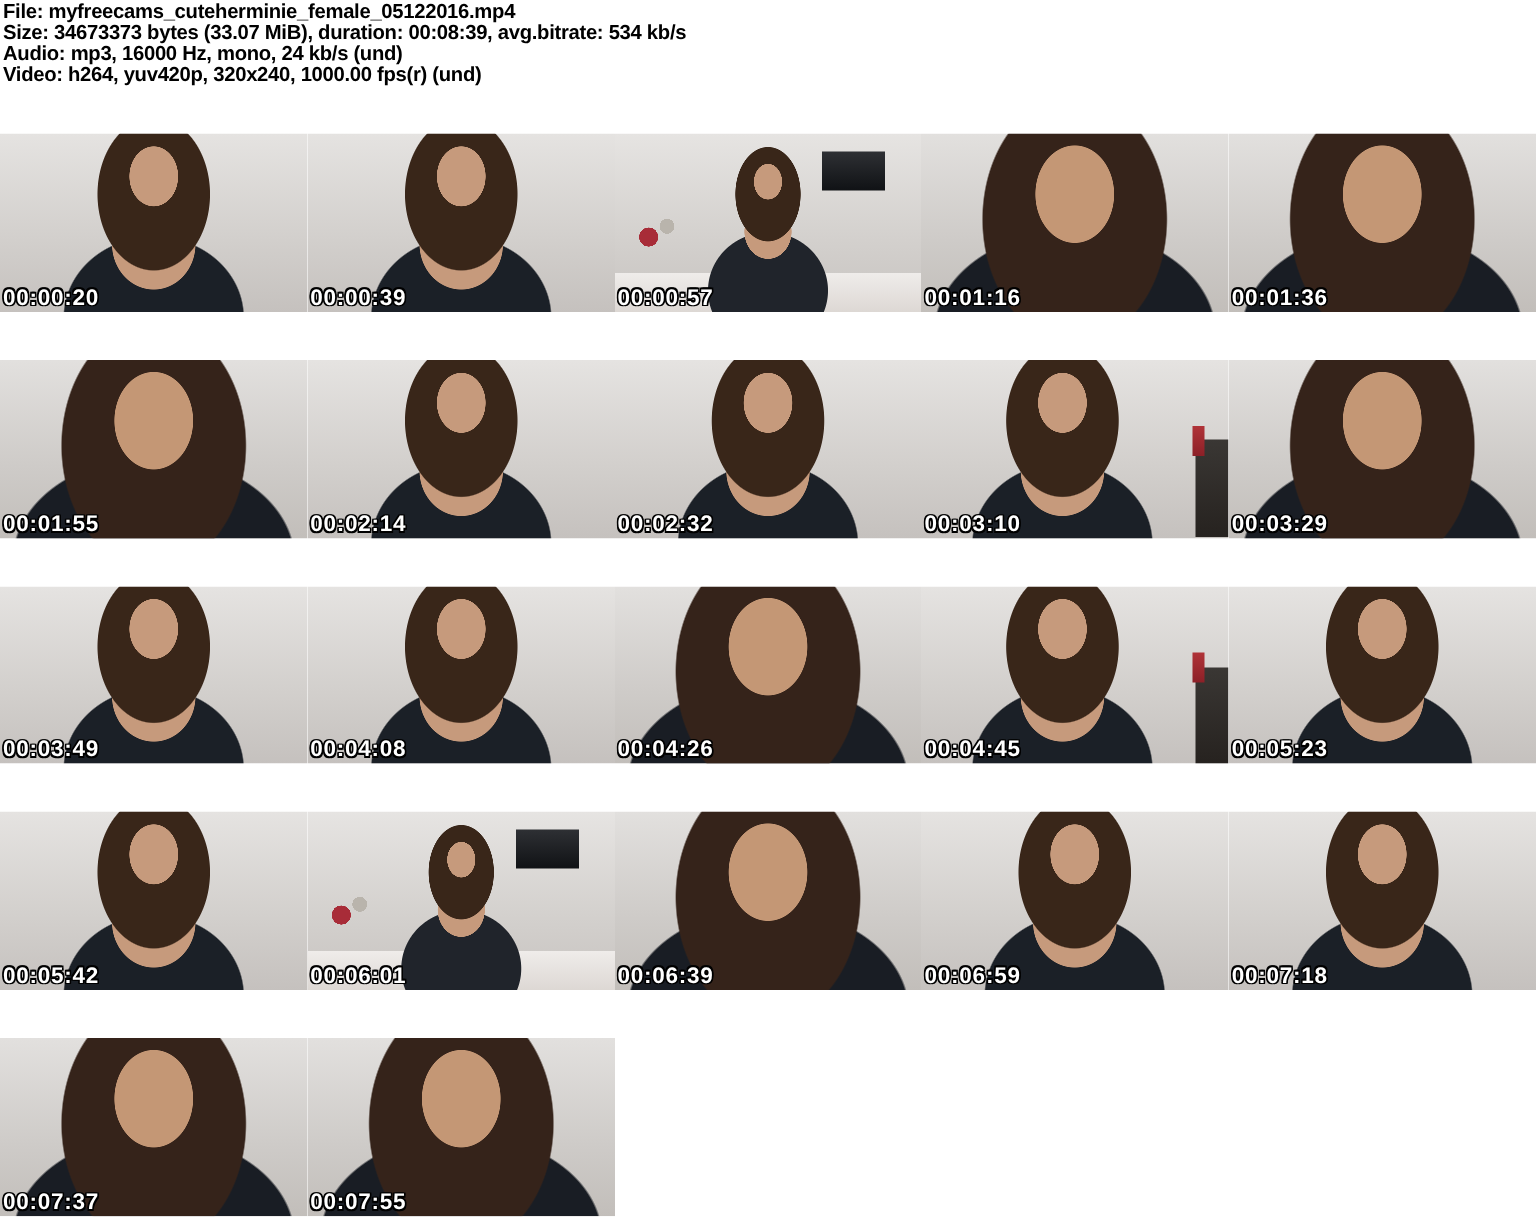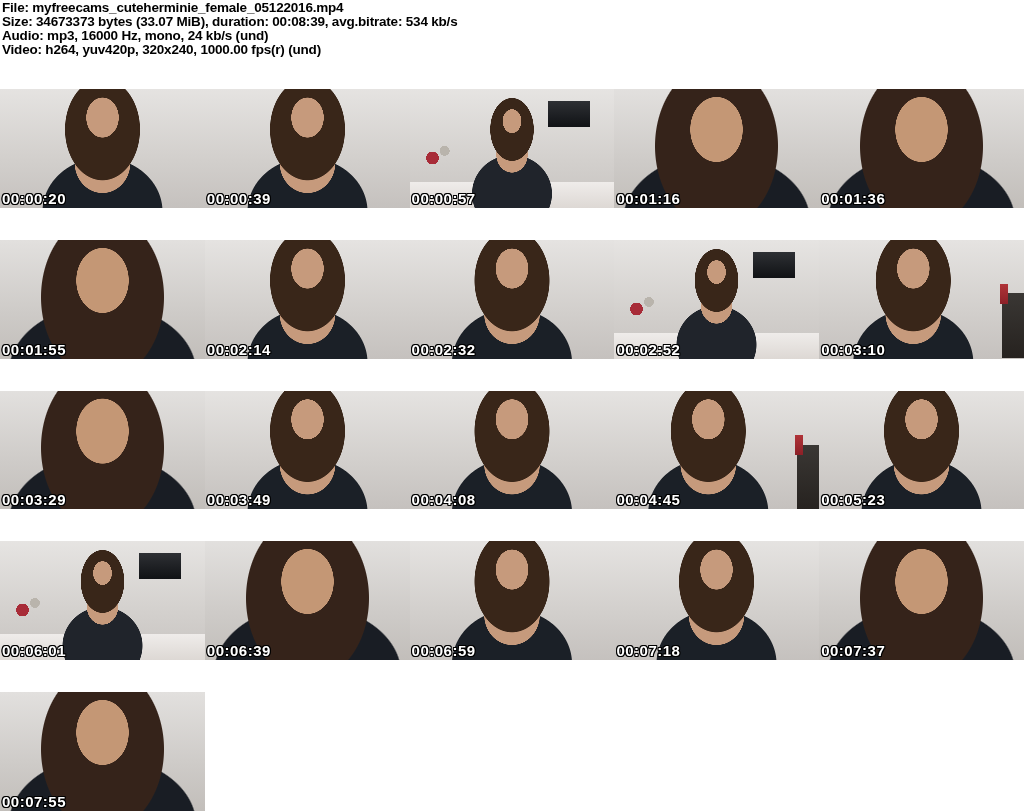--- a/index.html
+++ b/index.html
@@ -119,49 +119,53 @@
       <figcaption class="ts">00:01:55</figcaption>
     </figure>
     <figure class="thumb v2">
       <div class="scene"></div>
       <figcaption class="ts">00:02:14</figcaption>
     </figure>
     <figure class="thumb v2">
       <div class="scene"></div>
       <figcaption class="ts">00:02:32</figcaption>
     </figure>
-    <figure class="thumb v3">
-      <div class="scene"></div>
-      <figcaption class="ts">00:02:52</figcaption>
-    </figure>
     <figure class="thumb v4">
       <div class="scene"></div>
       <figcaption class="ts">00:03:10</figcaption>
     </figure>
 
     <figure class="thumb v1">
       <div class="scene"></div>
       <figcaption class="ts">00:03:29</figcaption>
     </figure>
     <figure class="thumb v2">
       <div class="scene"></div>
       <figcaption class="ts">00:03:49</figcaption>
     </figure>
     <figure class="thumb v2">
       <div class="scene"></div>
       <figcaption class="ts">00:04:08</figcaption>
     </figure>
+    <figure class="thumb v1">
+      <div class="scene"></div>
+      <figcaption class="ts">00:04:26</figcaption>
+    </figure>
     <figure class="thumb v4">
       <div class="scene"></div>
       <figcaption class="ts">00:04:45</figcaption>
     </figure>
 
     <figure class="thumb v2">
       <div class="scene"></div>
       <figcaption class="ts">00:05:23</figcaption>
+    </figure>
+    <figure class="thumb v2">
+      <div class="scene"></div>
+      <figcaption class="ts">00:05:42</figcaption>
     </figure>
     <figure class="thumb v3">
       <div class="scene"></div>
       <figcaption class="ts">00:06:01</figcaption>
     </figure>
 
     <figure class="thumb v1">
       <div class="scene"></div>
       <figcaption class="ts">00:06:39</figcaption>
     </figure>

